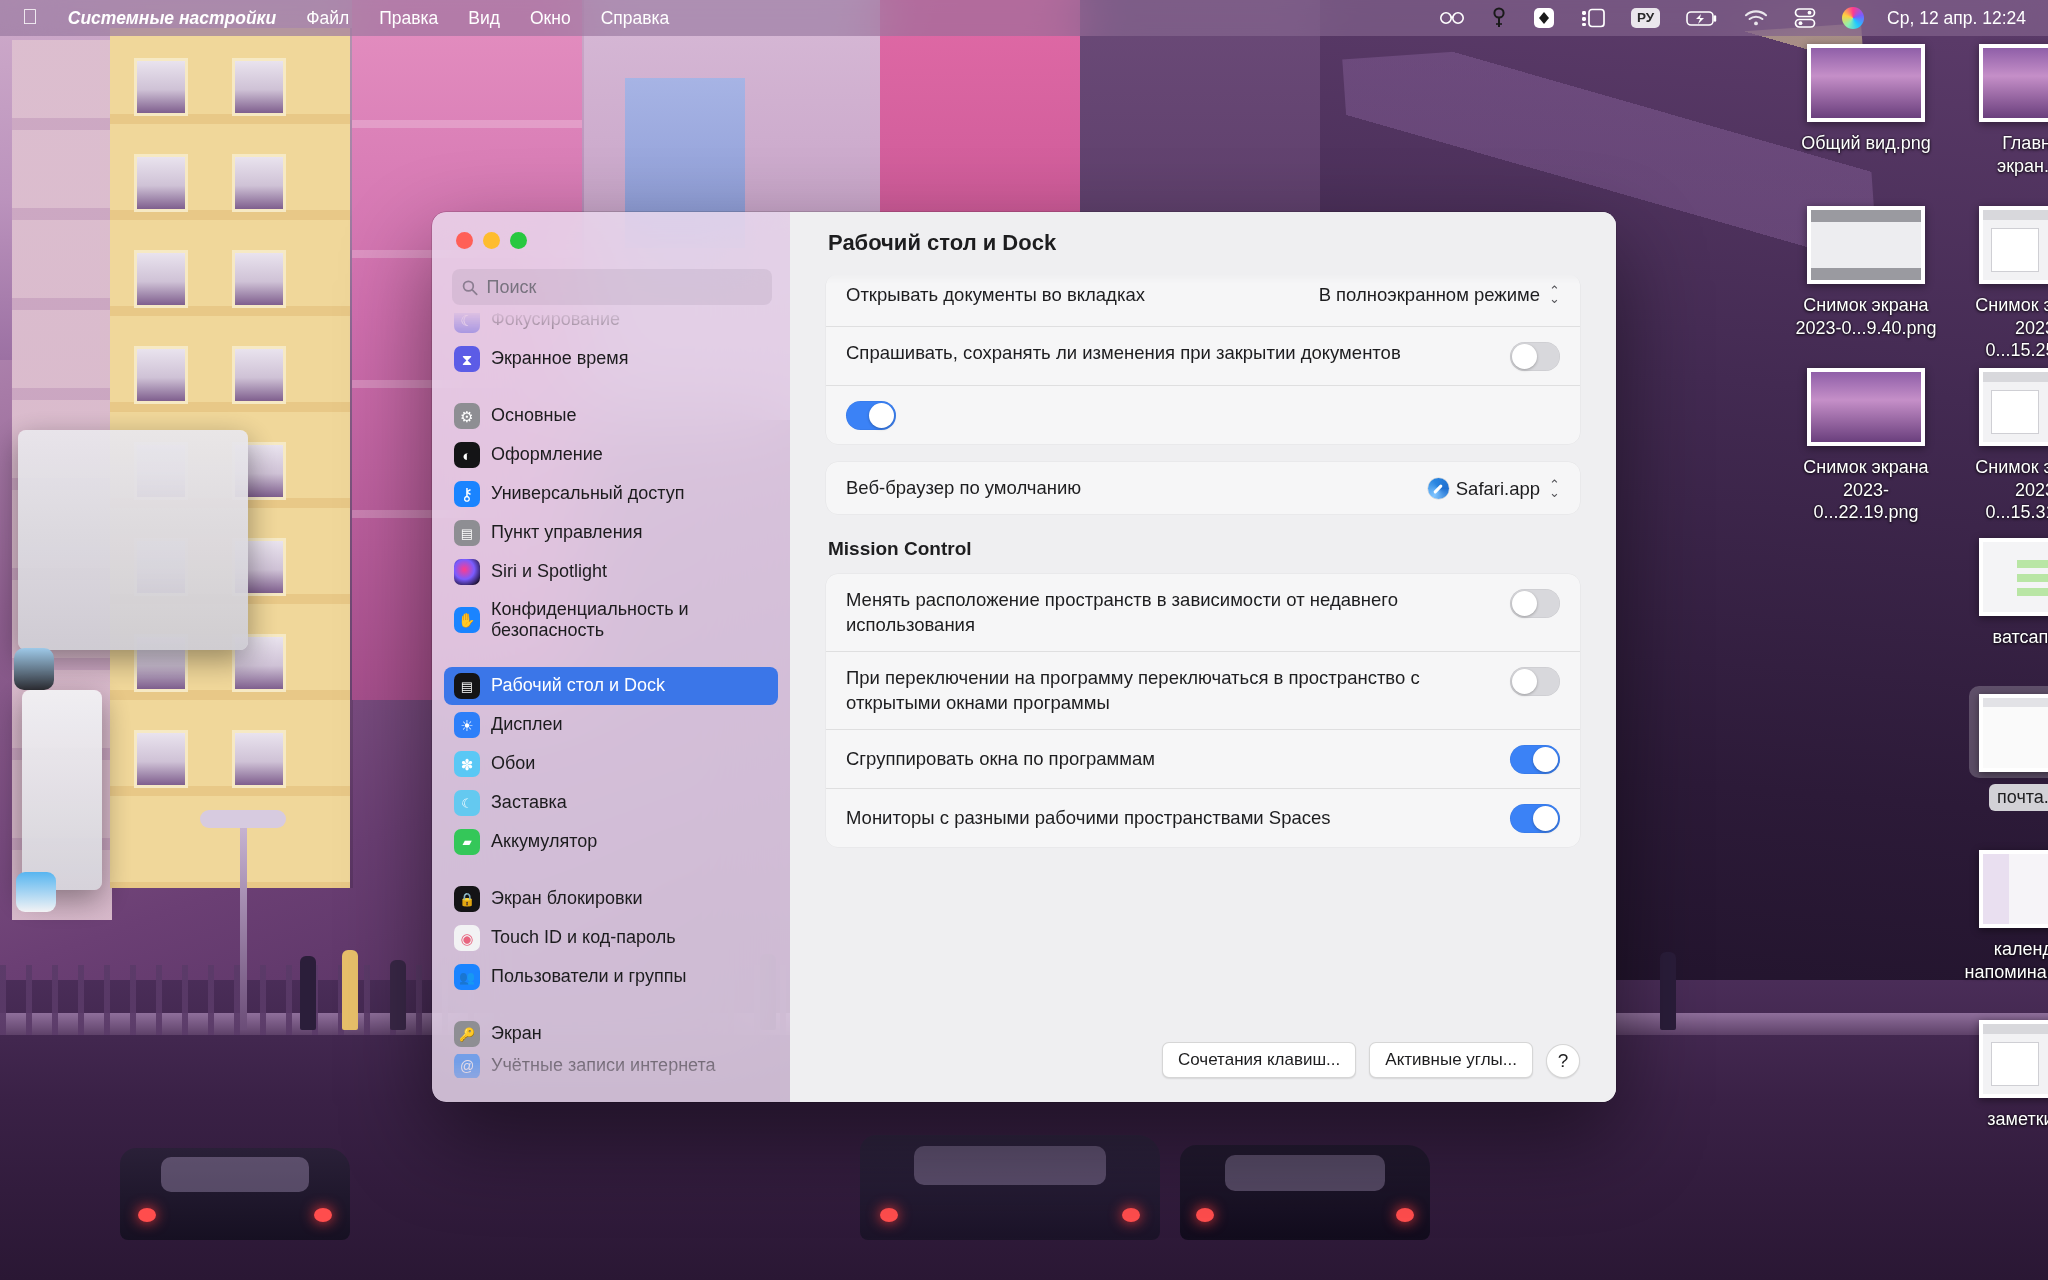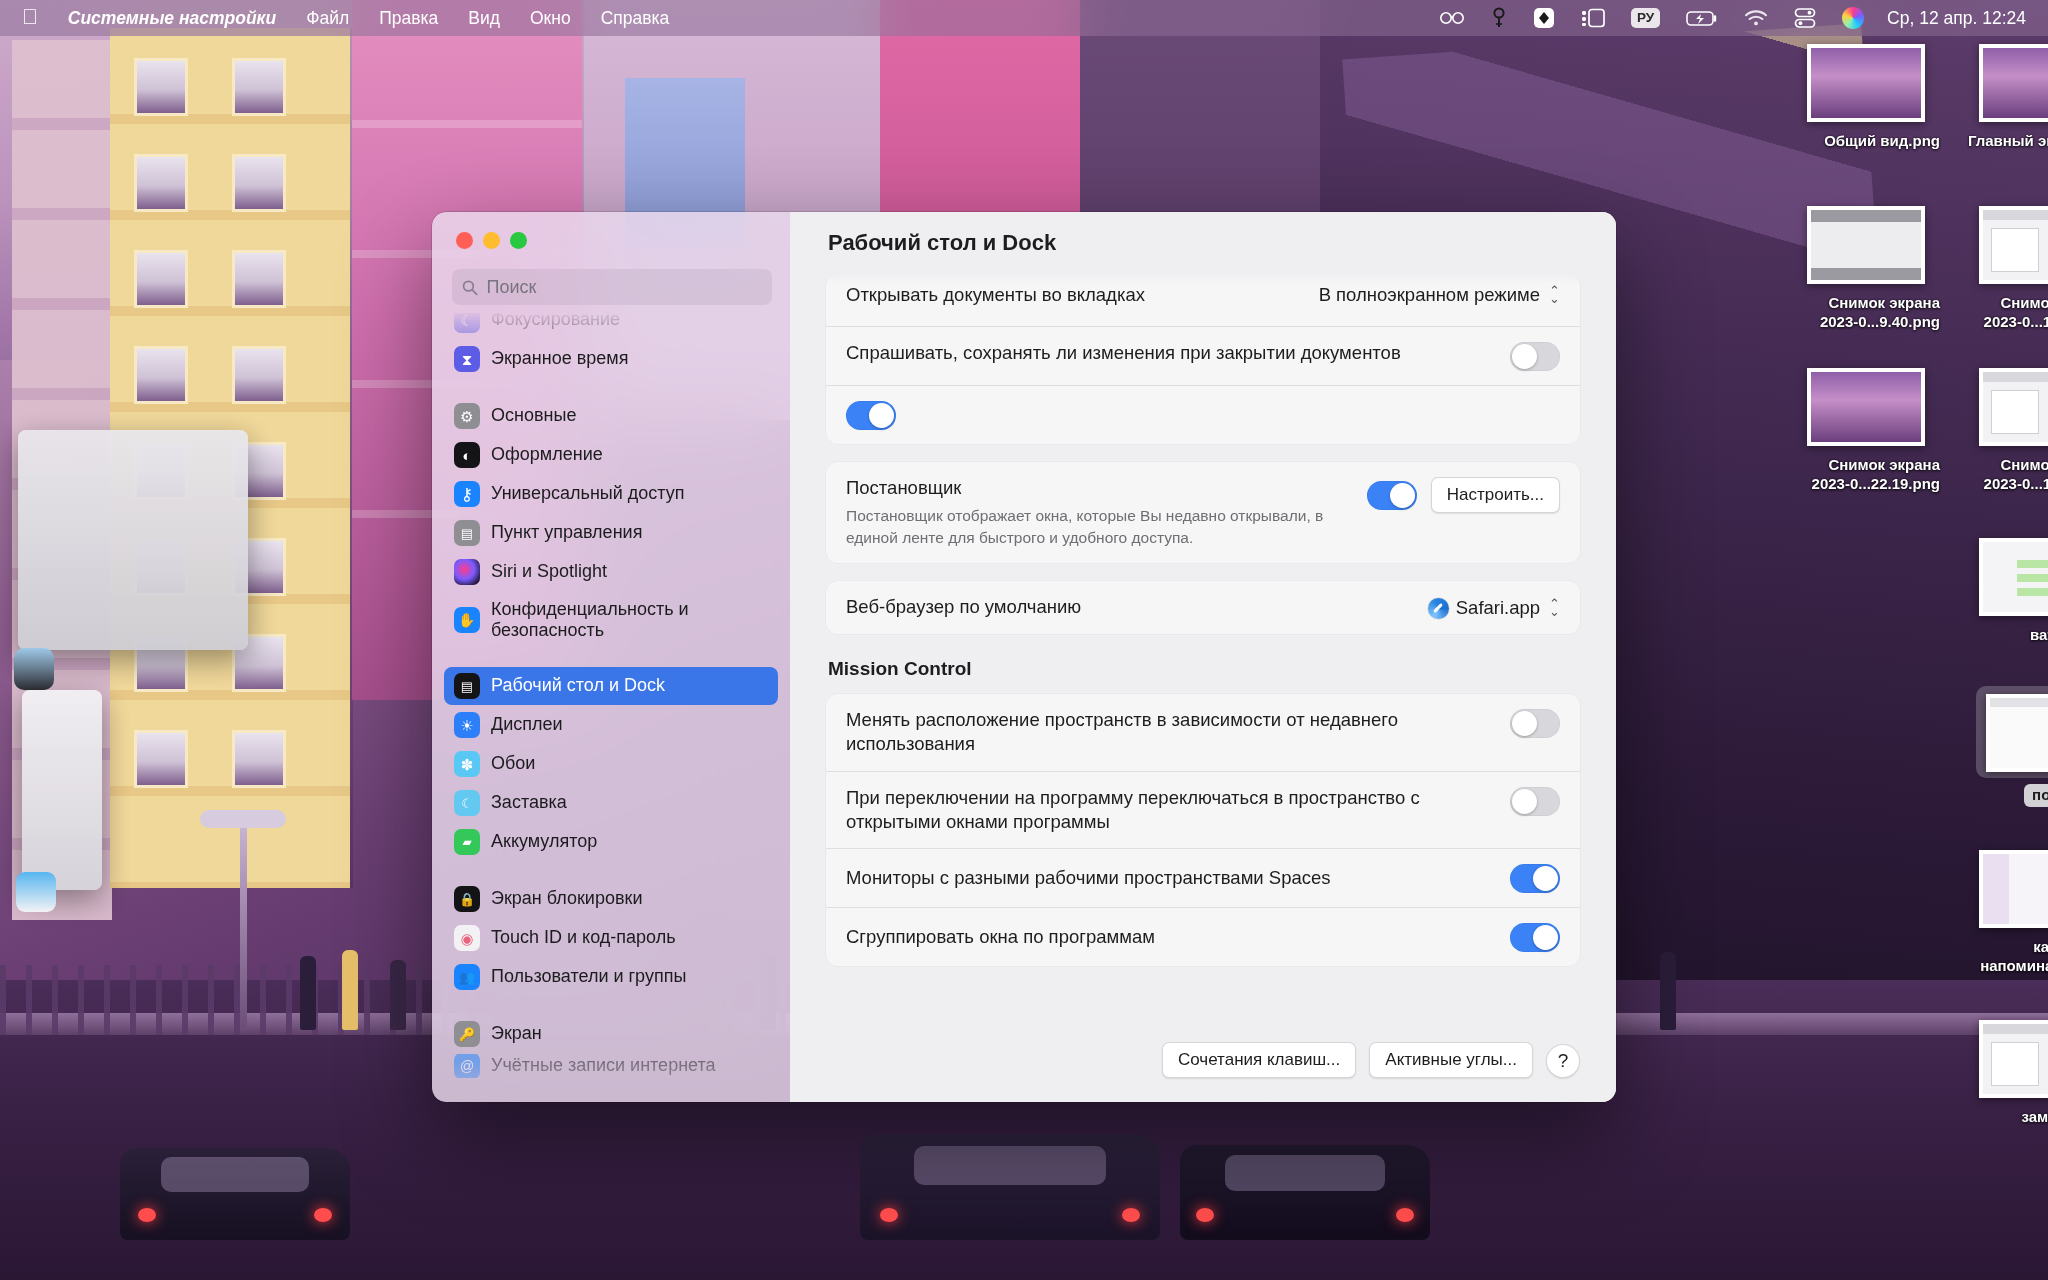--- a/index.html
+++ b/index.html
@@ -128,24 +128,24 @@
   #menubar .right{ margin-left:auto; display:flex; align-items:center; gap:0; padding-right:18px; }
   #menubar .status{ padding:0 13px; display:flex; align-items:center; justify-content:center; }
   #menubar .clock{ padding-left:10px; padding-right:4px; font-size:17.5px; white-space:nowrap; }
   .kbd-badge{
     background:rgba(255,255,255,.85); color:#2a2a2a; font-size:13.5px; font-weight:600;
     border-radius:5px; padding:2px 6px; line-height:1.15;
   }
 
   
   .desk-icon{
-    position:absolute; width:152px; text-align:right; z-index:10;
-    font-size:15px; color:#fff; line-height:1.25;
+    position:absolute; width:152px; text-align:center; z-index:10;
+    font-size:18px; color:#fff; line-height:1.25;
     text-shadow:0 1px 3px rgba(0,0,0,.85), 0 0 2px rgba(0,0,0,.7);
-    font-weight:700;
+    font-weight:400;
   }
   .desk-icon .thumb{
     width:118px; height:78px; margin:0 auto 10px; background:#fff;
     border:4px solid #fff; box-shadow:0 2px 8px rgba(0,0,0,.45);
     overflow:hidden; position:relative;
   }
   .desk-icon .thumb .inner{ position:absolute; inset:0; }
   .desk-icon .lbl{ display:block; padding:0 2px; }
   .desk-icon.selected .thumb-wrap{
     background:rgba(255,255,255,.22); border-radius:10px; padding:8px 10px 6px;
@@ -642,32 +642,20 @@
           </div>
         </div>
 
         <div class="row">
           <div class="row-ctl">
             <div class="toggle on"></div>
           </div>
         </div>
       </div>
 
-      <div class="card">
-        <div class="row">
-          <div class="row-main">
-            <div class="row-title">Постановщик</div>
-            <div class="row-sub">Постановщик отображает окна, которые Вы недавно открывали, в единой ленте для быстрого и удобного доступа.</div>
-          </div>
-          <div class="row-ctl">
-            <div class="toggle on"></div>
-            <button class="btn">Настроить...</button>
-          </div>
-        </div>
-      </div>
 
       <div class="card">
         <div class="row" style="align-items:center">
           <div class="row-main">
             <div class="row-title">Веб-браузер по умолчанию</div>
           </div>
           <div class="row-ctl">
             <div class="popup">
               <span class="safari-ic"></span>
               <span>Safari.app</span>
@@ -696,29 +684,29 @@
         <div class="row">
           <div class="row-main">
             <div class="row-title">При переключении на программу переключаться в пространство с открытыми окнами программы</div>
           </div>
           <div class="row-ctl">
             <div class="toggle"></div>
           </div>
         </div>
         <div class="row" style="align-items:center">
           <div class="row-main">
-            <div class="row-title">Мониторы с разными рабочими пространствами Spaces</div>
+            <div class="row-title">Сгруппировать окна по программам</div>
           </div>
           <div class="row-ctl">
             <div class="toggle on"></div>
           </div>
         </div>
         <div class="row" style="align-items:center">
           <div class="row-main">
-            <div class="row-title">Сгруппировать окна по программам</div>
+            <div class="row-title">Мониторы с разными рабочими пространствами Spaces</div>
           </div>
           <div class="row-ctl">
             <div class="toggle on"></div>
           </div>
         </div>
       </div>
     </div>
 
     <div id="content-footer">
       <button class="btn">Сочетания клавиш...</button>

